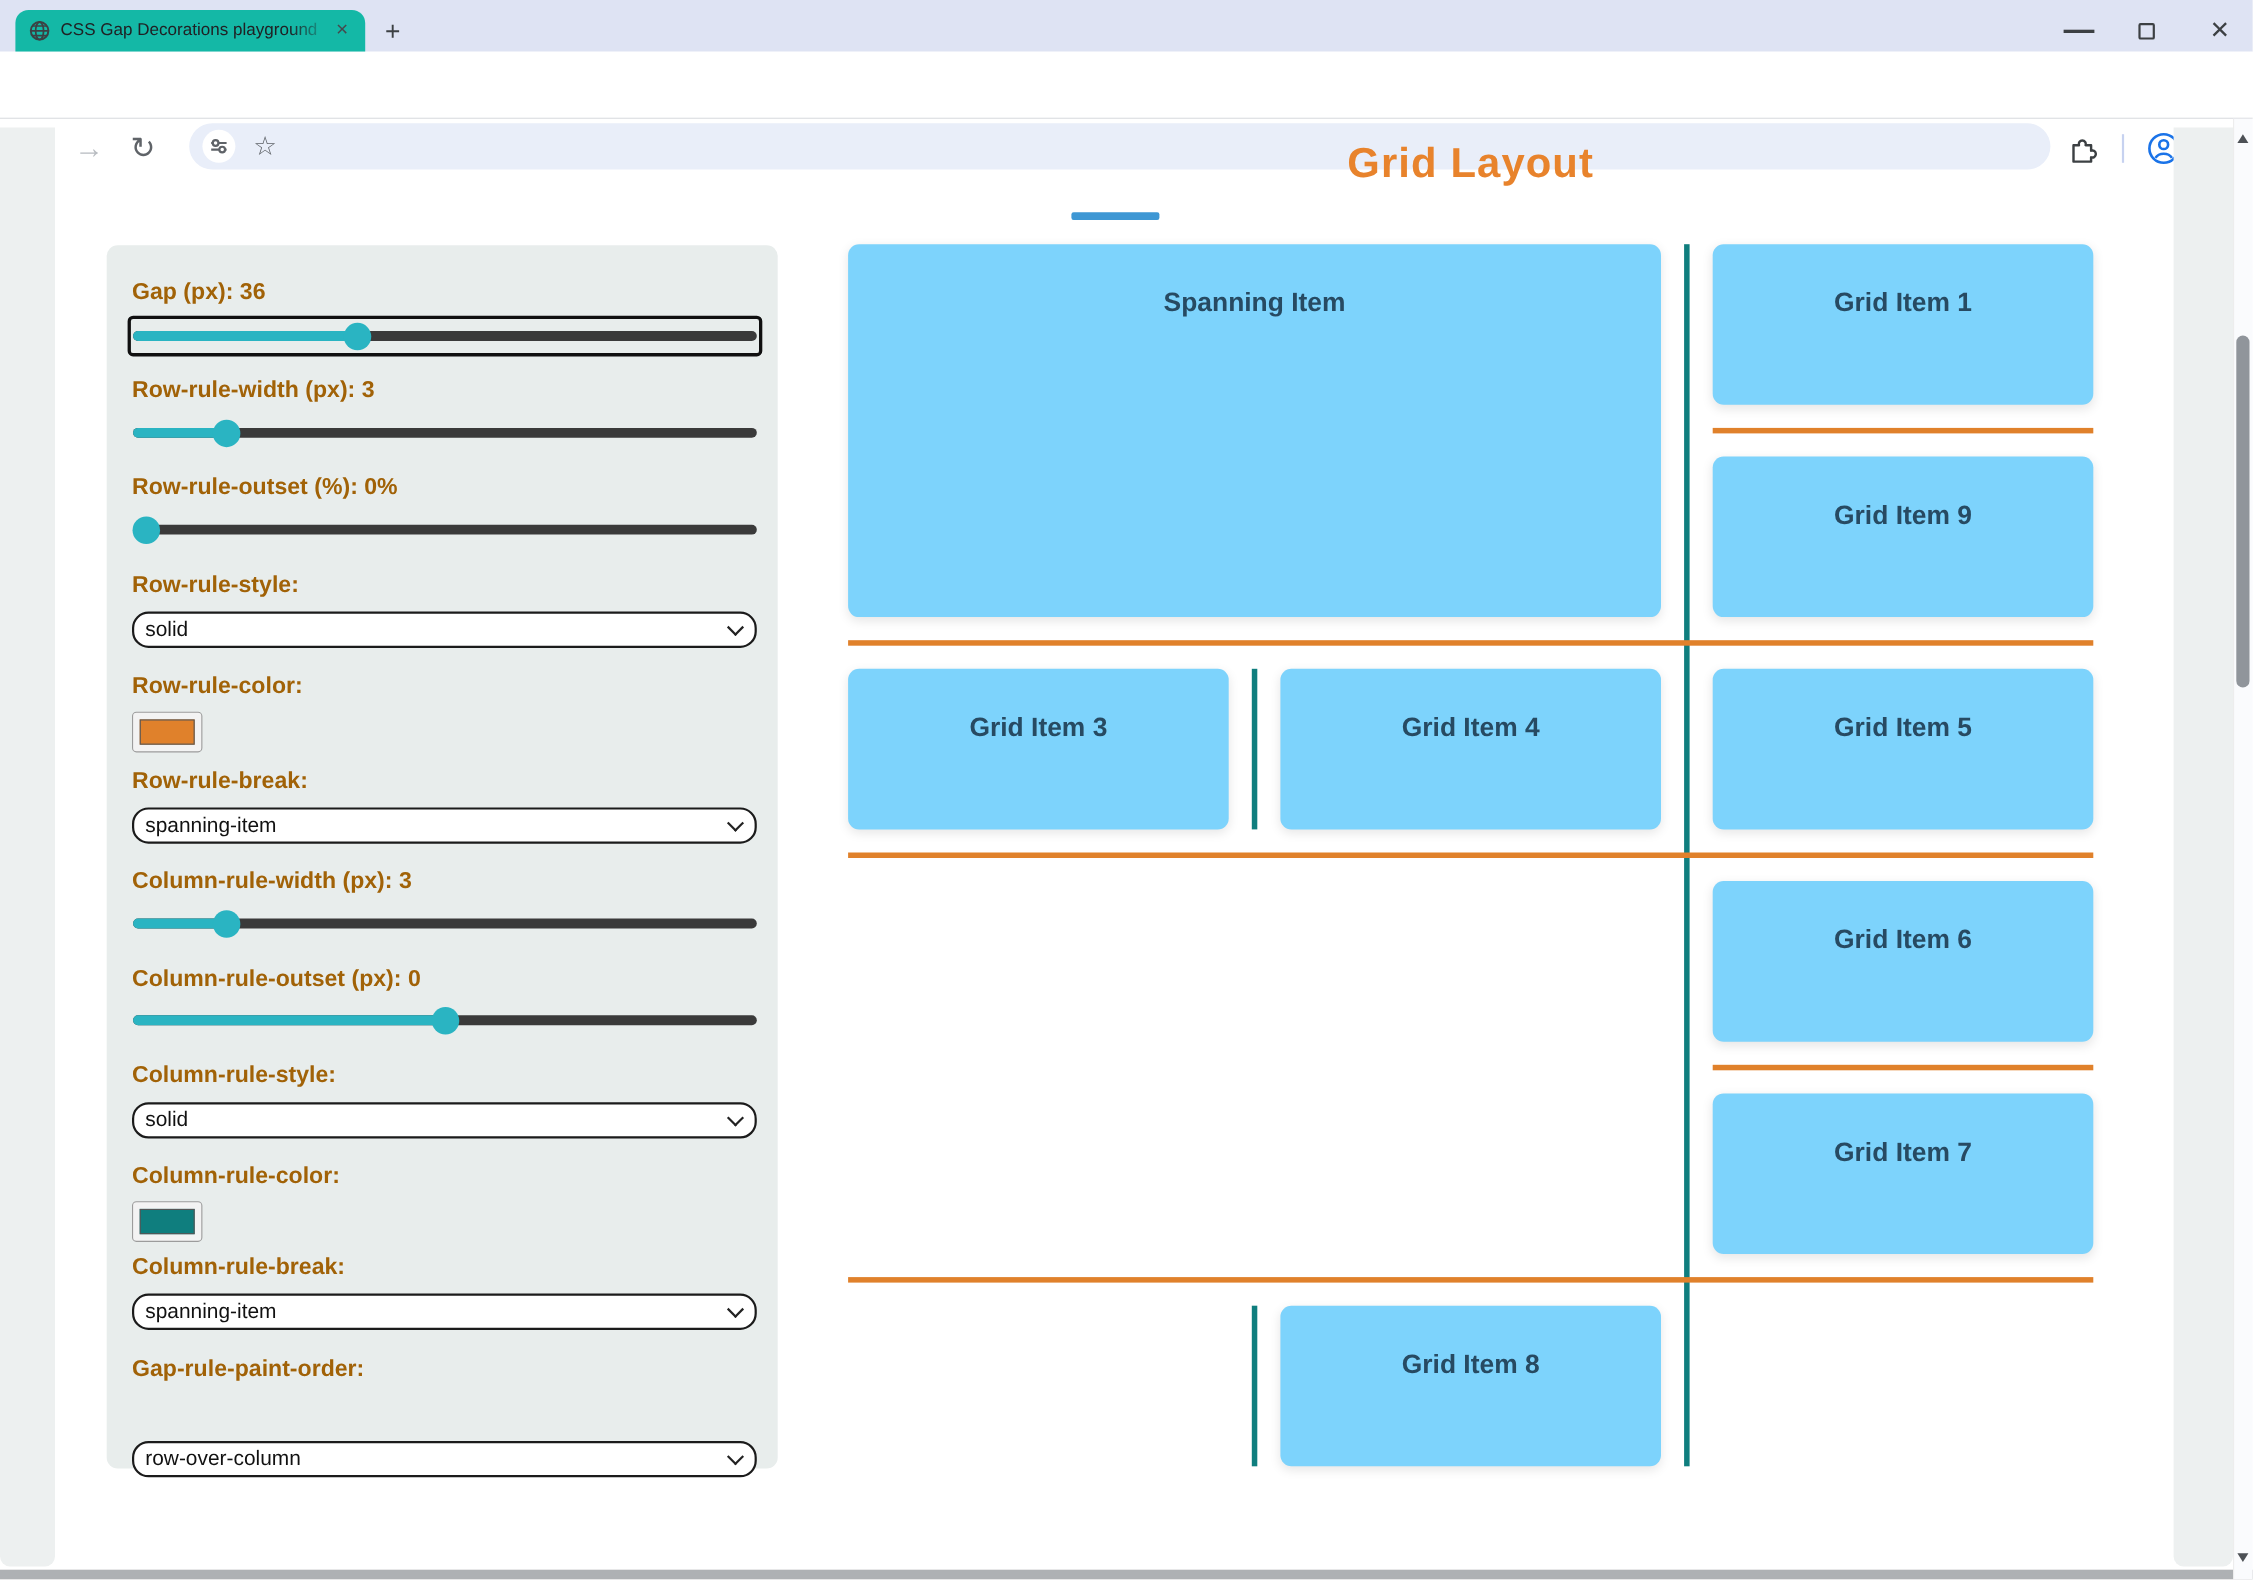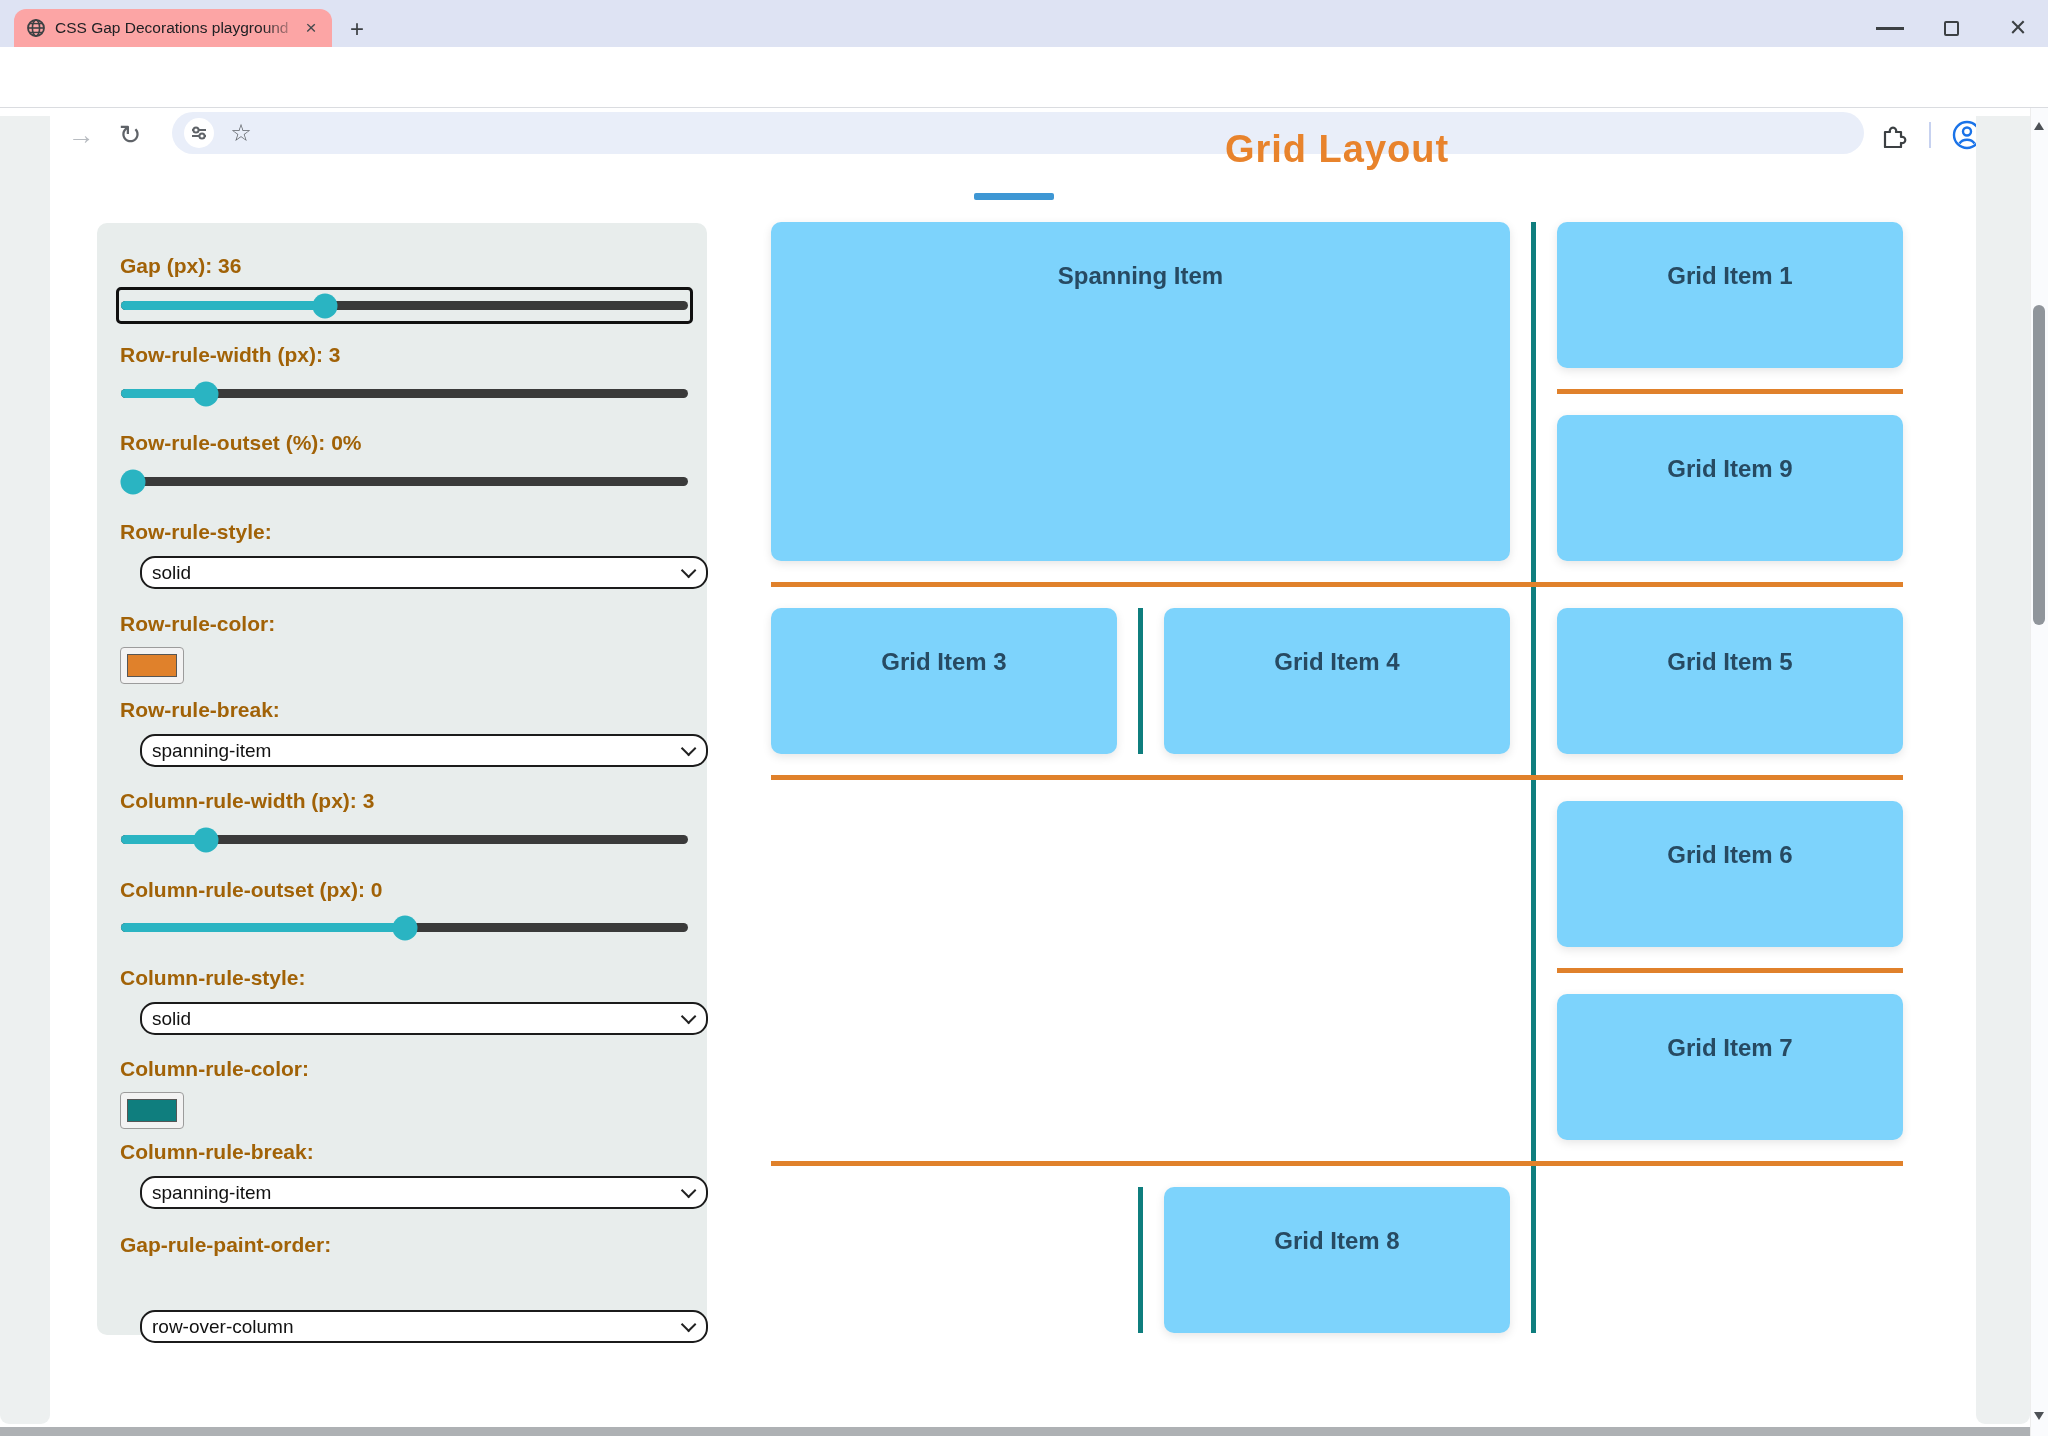--- a/index.html
+++ b/index.html
@@ -2,21 +2,21 @@
 <html><head>
 <meta charset="utf-8">
 <style>
   * { margin:0; padding:0; box-sizing:border-box; }
   html,body { width:2048px; height:1436px; overflow:hidden; }
   body { font-family:"Liberation Sans","DejaVu Sans",sans-serif; background:#fff; position:relative; }
   .abs { position:absolute; }
 
   
   .tabstrip { left:0; top:0; width:2048px; height:47px; background:#dee3f3; }
-  .tab { left:14px; top:9px; width:318px; height:38px; background:#fca5a5; border-radius:12px 12px 0 0;
+  .tab { left:14px; top:9px; width:318px; height:38px; background:#14b8a6; border-radius:12px 12px 0 0;
          display:flex; align-items:center; padding:0 10px 0 12px; }
   .tab-title { font-size:15.5px; color:#202124; white-space:nowrap; overflow:hidden; flex:1;
                -webkit-mask-image:linear-gradient(90deg,#000 85%,transparent); mask-image:linear-gradient(90deg,#000 85%,transparent); }
   .tab-close { width:22px; height:22px; border-radius:50%; display:flex; align-items:center; justify-content:center;
                font-size:19px; color:#45494d; flex:0 0 auto; cursor:default; }
   .newtab { left:344px; top:16px; width:26px; height:26px; font-size:24px; color:#3c4043;
             display:flex; align-items:center; justify-content:center; }
   .win-min  { left:1876px; top:27px; width:28px; height:3px; background:#3c4043; }
   .win-max  { left:1944px; top:21px; width:15px; height:15px; border:2px solid #3c4043; border-radius:2px; }
   .win-close{ left:2003px; top:12px; width:30px; height:30px; font-size:29px; color:#3c4043; display:flex; align-items:center; justify-content:center; }
@@ -57,21 +57,21 @@
   .slider { left:121px; width:567px; height:25px; }
   .slider .track { position:absolute; left:0; top:8px; width:100%; height:9px; background:#3a3a3a; border-radius:5px; }
   .slider .fill  { position:absolute; left:0; top:8px; width:var(--fill); height:9px; background:#2ab4c2; border-radius:5px; }
   .slider .thumb { position:absolute; top:12.5px; left:clamp(12px, var(--fill), calc(100% - 12px));
                    width:25px; height:25px; border-radius:50%; background:#2ab4c2; transform:translate(-50%,-50%); }
   .focus-ring { left:116px; width:577px; height:37px; border:3px solid #101010; border-radius:5px;
                 padding:3px 2px; background:transparent; }
   .focus-ring .slider { position:relative; left:0; top:0; width:100%; }
 
   .selectbox { left:120px; width:568px; height:33px; background:#fff; border:2px solid #1b1b1b; border-radius:15px;
-               display:flex; align-items:center; padding:0 14px 0 10px;margin-left:20px; }
+               display:flex; align-items:center; padding:0 14px 0 10px; }
   .selectbox .val { font-size:19px; color:#111; flex:1; }
   .chev { width:11px; height:11px; border-right:2.5px solid #222; border-bottom:2.5px solid #222;
           transform:rotate(45deg) translateY(-3px); flex:0 0 auto; }
 
   .swatch { left:120px; width:64px; height:37px; background:#f3f3f3; border:1px solid #9c9c9c; border-radius:4px;
             display:flex; align-items:center; justify-content:center; }
   .swatch .chip { width:50px; height:23px; border:1px solid #565656; }
 
   
   .grid { left:771px; top:222px; width:1132px; height:1111px; }

